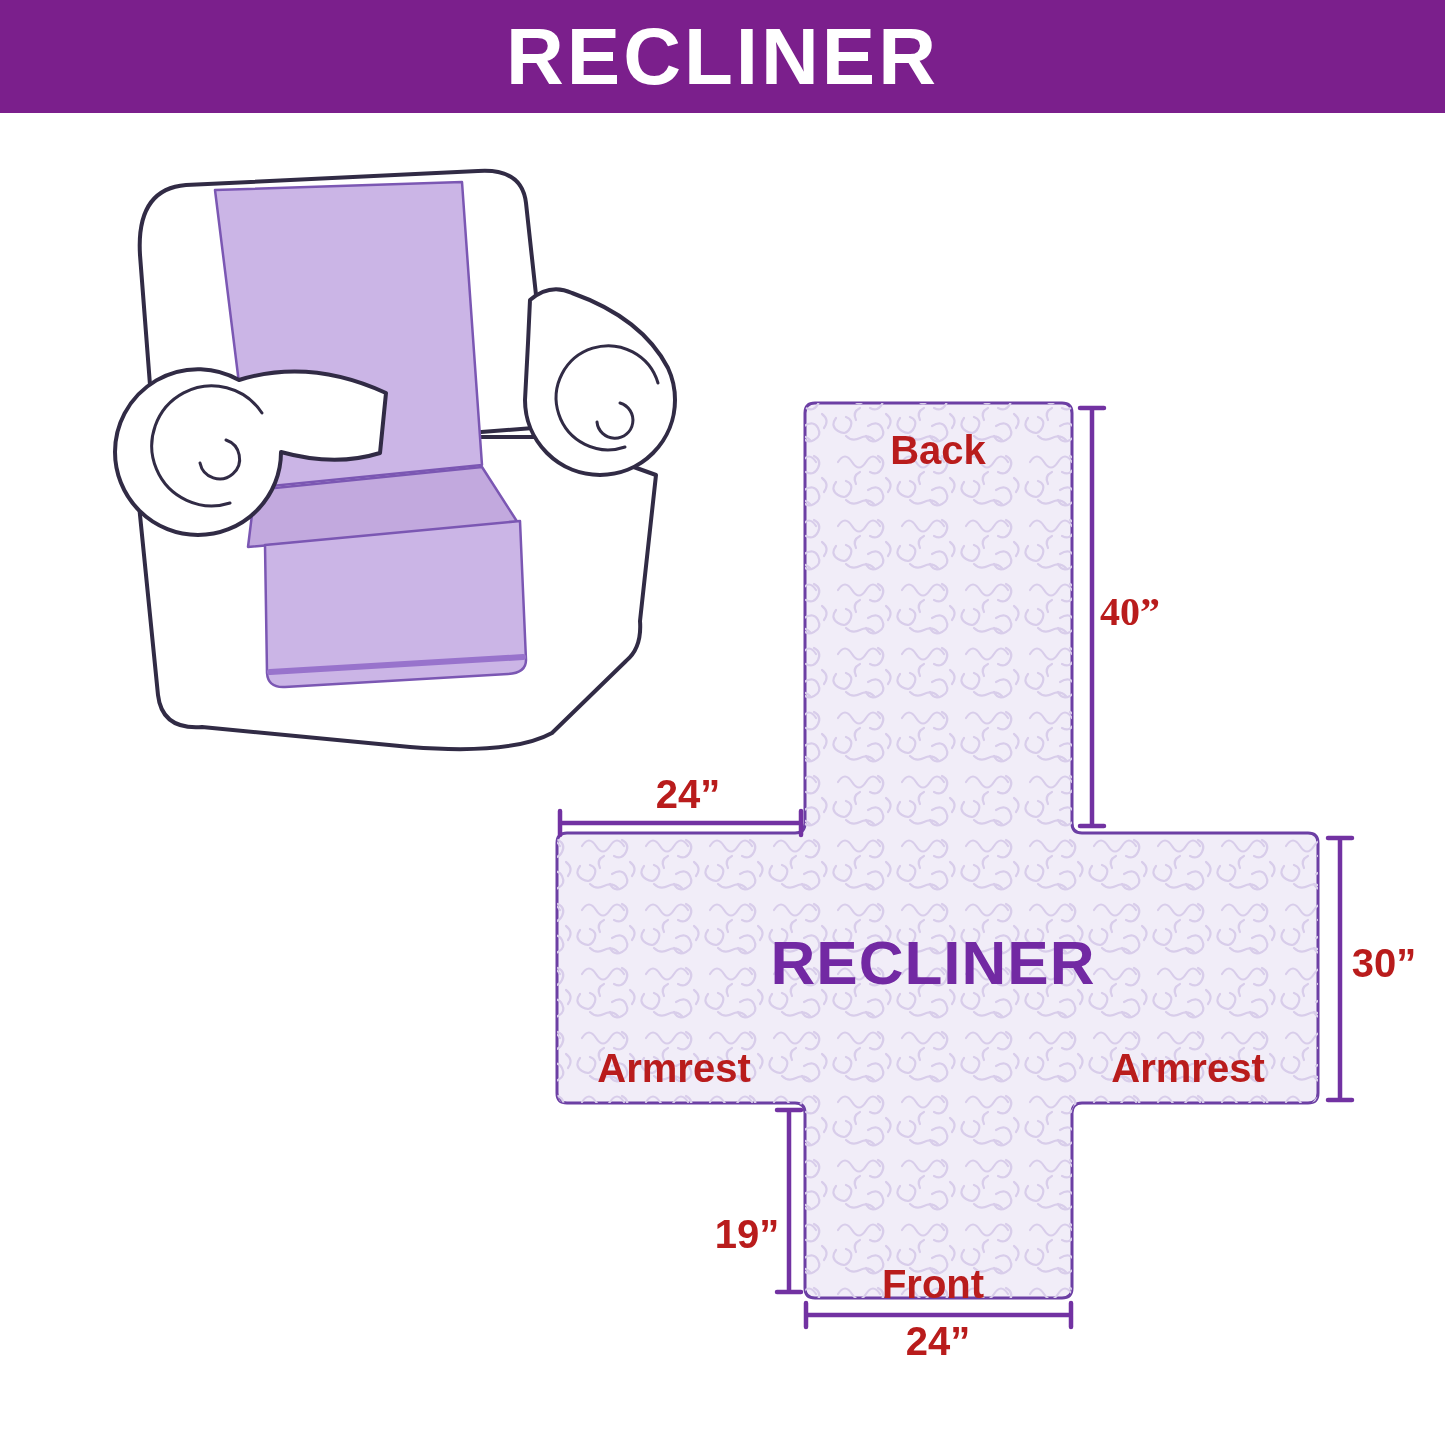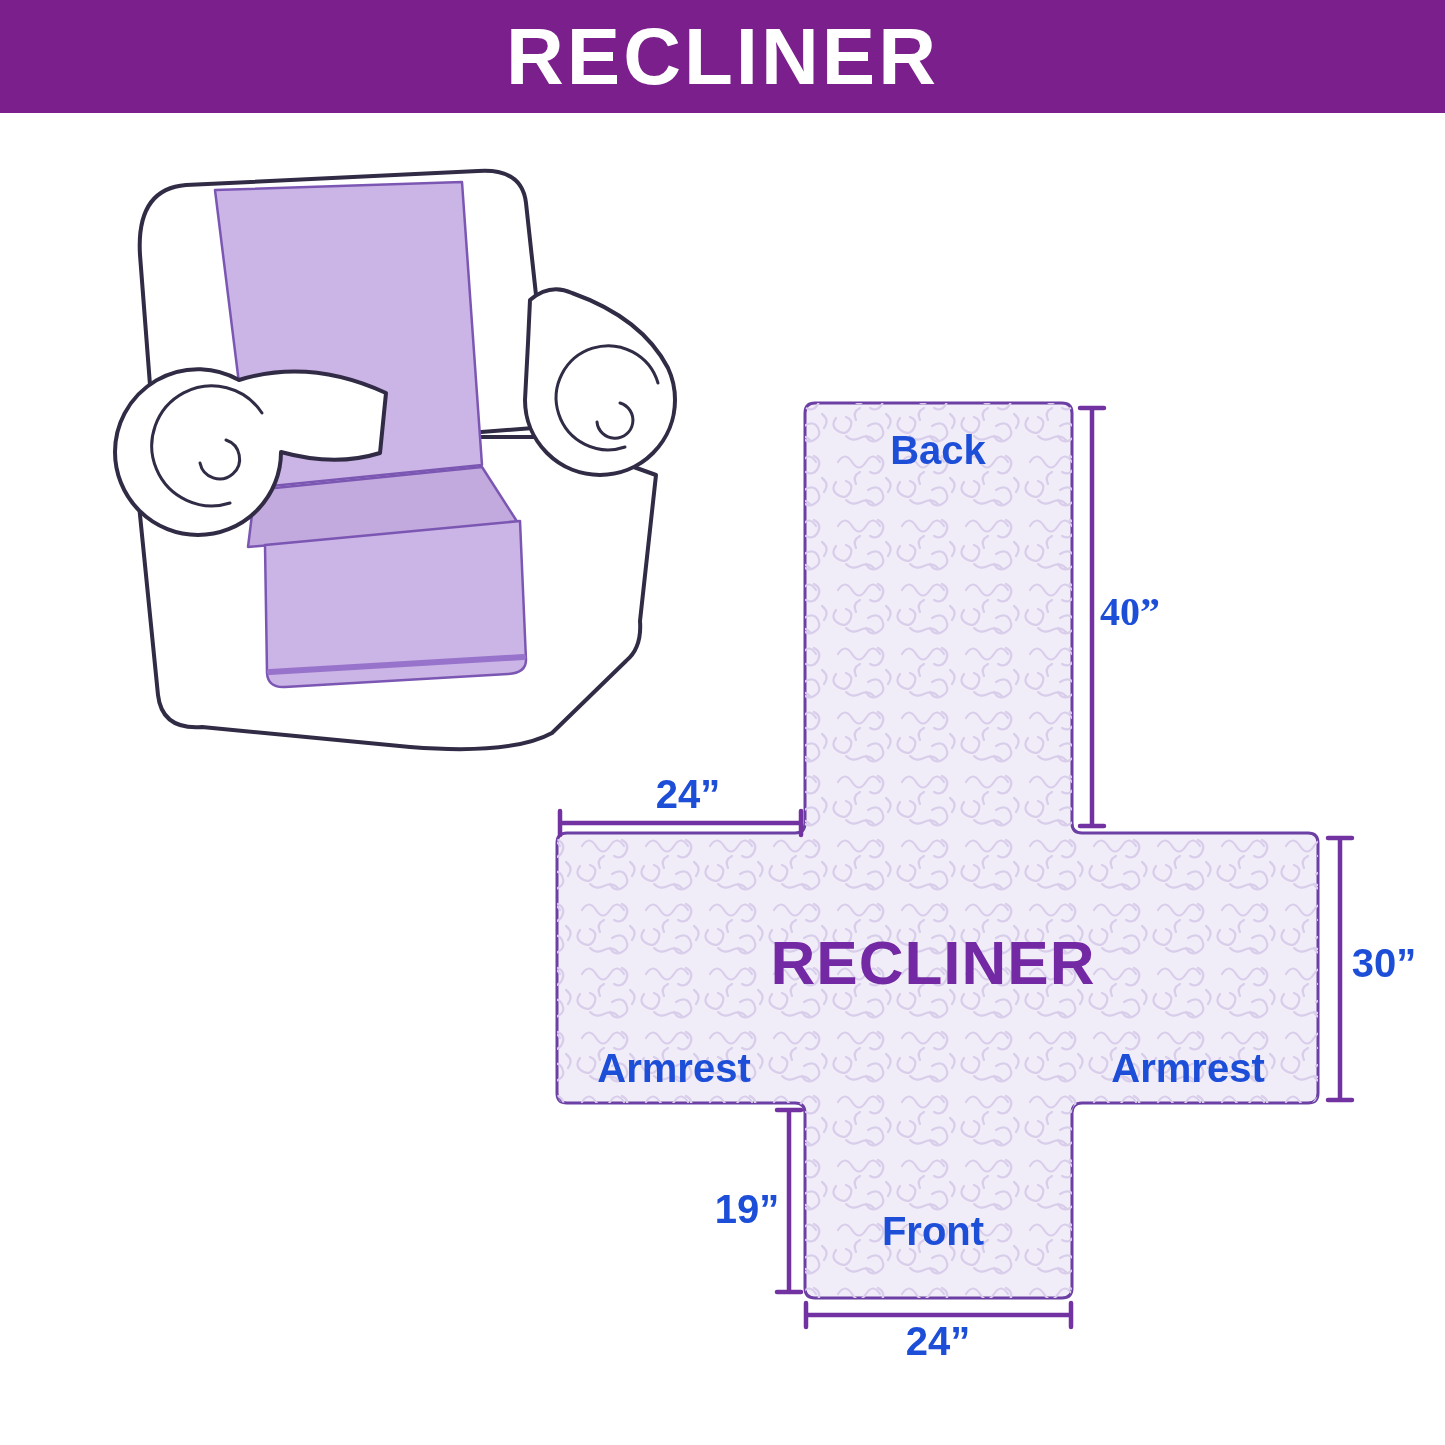--- a/index.html
+++ b/index.html
@@ -15,21 +15,21 @@
     background:#7b1f8c;
     display:flex;align-items:center;justify-content:center;
   }
   .banner h1{
     margin:0;color:#ffffff;font-size:80px;font-weight:800;
     letter-spacing:3px;line-height:1;
   }
   .abs{position:absolute;}
   .lbl{
     position:absolute;transform:translate(-50%,-50%);
-    color:#1d4ed8;font-weight:700;font-size:40px;white-space:nowrap;
+    color:#b91c1c;font-weight:700;font-size:40px;white-space:nowrap;
     line-height:1;
   }
   .lbl-big{
     position:absolute;transform:translate(-50%,-50%);
     color:#7229a3;font-weight:800;font-size:62px;letter-spacing:1px;
     white-space:nowrap;line-height:1;
   }
   svg{display:block;}
 </style>
 </head>
@@ -102,17 +102,17 @@
     </svg>
   </div>
 
   <div class="lbl" style="left:938px;top:450px;">Back</div>
   <div class="lbl" style="left:1130px;top:612px;font-family:Liberation Serif, serif;">40”</div>
   <div class="lbl" style="left:688px;top:794px;">24”</div>
   <div class="lbl-big" style="left:933px;top:963px;">RECLINER</div>
   <div class="lbl" style="left:1384px;top:963px;">30”</div>
   <div class="lbl" style="left:674px;top:1068px;">Armrest</div>
   <div class="lbl" style="left:1188px;top:1068px;">Armrest</div>
-  <div class="lbl" style="left:747px;top:1209px;text-align:center;">19”</div>
-  <div class="lbl" style="left:933px;top:1231px;">Front</div>
+  <div class="lbl" style="left:747px;top:1234px;text-align:center;">19”</div>
+  <div class="lbl" style="left:933px;top:1284px;">Front</div>
   <div class="lbl" style="left:938px;top:1341px;">24”</div>
 
 </div>
 
 </body></html>

